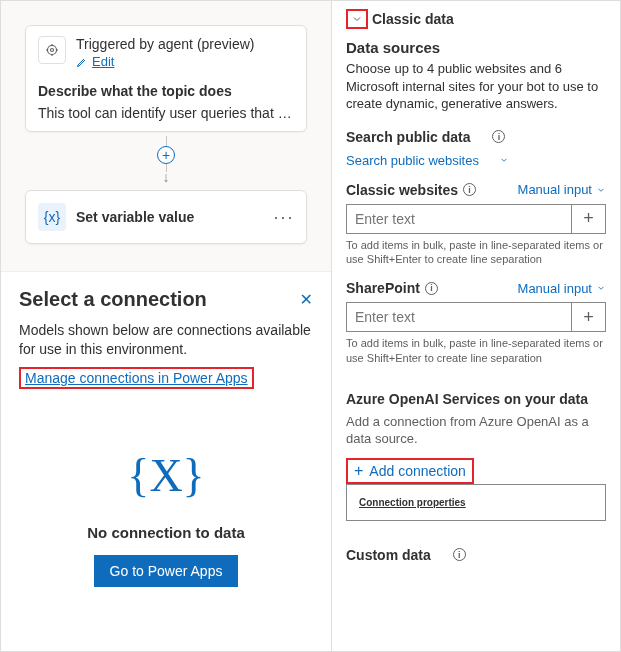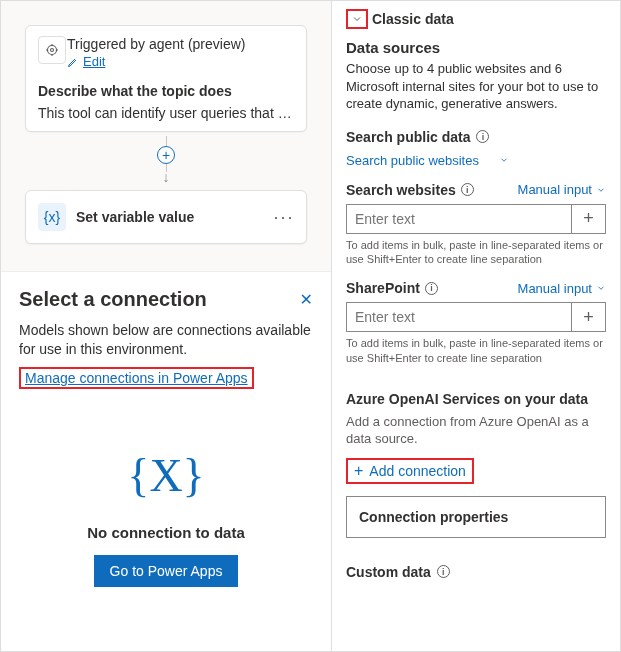--- a/index.html
+++ b/index.html
@@ -4,21 +4,21 @@
 <style>
   * { box-sizing: border-box; margin: 0; padding: 0; font-family: "Segoe UI", -apple-system, sans-serif; }
   body { width: 621px; height: 652px; background: #fff; color: #323130; font-size: 14px; overflow: hidden; position: relative; border:1px solid #ddd;}
   .layout { display: flex; width: 100%; height: 100%; }
   .left-col { width: 330px; flex-shrink: 0; position: relative; background:#faf9f8; padding-top:0; }
   .right-col { flex: 1; border-left: 1px solid #e1dfdd; padding: 8px 14px 12px 14px; overflow: hidden; background:#fff;}
   
   
   .canvas-area { padding: 0 24px 8px 24px; }
   .trigger-card { border: 1px solid #e1dfdd; border-radius: 6px; background:#fff; padding:10px 12px; margin-top:24px; box-shadow:0 1px 2px rgba(0,0,0,.04);}
-  .trigger-row { display:flex; align-items:flex-start; gap:1px; }
+  .trigger-row { display:flex; align-items:flex-start; gap:10px; }
   .trigger-icon { width:28px; height:28px; display:flex; align-items:center; justify-content:center; border:1px solid #e1dfdd; border-radius:4px; }
   .trigger-icon svg { width:18px; height:18px; stroke:#605e5c; fill:none;}
   .trigger-title { font-size:14px; color:#323130; }
   .edit-link { display:flex; align-items:center; gap:4px; color:#0f6cbd; font-size:13px; text-decoration:underline; margin-top:2px;}
   .pencil { width:12px;height:12px; }
   .desc-label { font-weight:600; margin-top:14px; font-size:14px; }
   .desc-text { margin-top:6px; font-size:14px; color:#323130; white-space:nowrap; overflow:hidden; text-overflow:ellipsis;}
   .connector-line { display:flex; flex-direction:column; align-items:center; margin:4px 0 6px;}
   .plus-circle { width:18px;height:18px;border:1px solid #0f6cbd;border-radius:50%;display:flex;align-items:center;justify-content:center;color:#0f6cbd;font-size:14px;line-height:1;background:#fff;}
   .down-arrow { color:#8a8886; font-size:14px; line-height:1; margin-top:-2px;}
@@ -40,36 +40,36 @@
   .no-conn { font-weight:600; font-size:15px; margin-top:22px; color:#323130;}
   .go-btn { margin-top:14px; background:#0f6cbd; color:#fff; border:none; padding:8px 16px; font-size:14px; border-radius:0; cursor:pointer;}
   
   
   .classic-row { display:flex; align-items:center; gap:4px; margin-bottom:10px;}
   .chev-box { border:2px solid #e3242b; width:22px;height:20px; display:flex;align-items:center;justify-content:center;}
   .chev-box svg { width:12px;height:12px; stroke:#605e5c; fill:none;}
   .classic-label { font-size:14px; font-weight:600; }
   .ds-title { font-weight:600; font-size:15px; margin-top:4px;}
   .ds-desc { font-size:13px; color:#323130; margin-top:4px; line-height:1.35;}
-  .sect-row { display:flex; align-items:center; gap:6px; margin-top:16px; font-weight:600; font-size:14px;}
+  .sect-row { display:flex; align-items:center; gap:22px; margin-top:16px; font-weight:600; font-size:14px;}
   .info-icon { width:13px;height:13px;border:1px solid #605e5c;border-radius:50%;display:inline-flex;align-items:center;justify-content:center;font-size:9px;color:#605e5c;}
   .search-link { color:#0f6cbd; font-size:13px; display:flex; align-items:center; gap:20px; margin-top:8px;}
   .mini-chev { width:10px;height:10px; }
   .field-head { display:flex; align-items:center; justify-content:space-between; margin-top:14px;}
   .field-label { font-weight:600; font-size:14px; display:flex;align-items:center;gap:5px;}
   .manual-input { color:#0f6cbd; font-size:13px; display:flex;align-items:center;gap:4px;}
   .input-wrap { display:flex; margin-top:6px;}
   .text-input { flex:1; border:1px solid #8a8886; padding:6px 8px; font-size:14px; color:#605e5c;}
   .input-plus { width:34px; border:1px solid #8a8886; border-left:none; display:flex;align-items:center;justify-content:center; color:#605e5c; font-size:18px;}
   .hint { font-size:11px; color:#605e5c; margin-top:4px; line-height:1.3;}
   .azure-sub { font-size:13px; color:#605e5c; margin-top:6px; line-height:1.35;}
   .add-conn-wrap { margin-top:10px; border:2px solid #e3242b; display:inline-block; padding:2px 6px;}
   .add-conn { display:flex;align-items:center;gap:6px;color:#0f6cbd;font-size:14px;}
   .add-conn .plus { font-size:16px; }
-  .conn-prop { margin-top:12px; border:1px solid #8a8886; padding:12px 12px; font-weight:600; font-size:14px;}
+  .conn-prop { border:1px solid #8a8886; padding:12px 12px; font-weight:600; font-size:10px;text-decoration:underline;}
 </style>
 </head>
 <body>
 
 <div class="layout">
 
   <div class="left-col">
     <div class="canvas-area">
       <div class="trigger-card">
         <div class="trigger-row">
@@ -142,21 +142,21 @@
     </div>
     <a class="search-link">
       <span>Search public websites</span>
       <svg class="mini-chev" viewBox="0 0 24 24" fill="none" stroke="#0f6cbd" stroke-width="2">
           <path d="M6 9l6 6 6-6"></path>
         </svg>
     </a>
 
     <div class="field-head">
       <div class="field-label">
-        <span>Search websites</span>
+        <span>Classic websites</span>
         <span class="info-icon">i</span>
       </div>
       <a class="manual-input">
         <span>Manual input</span>
         <svg class="mini-chev" viewBox="0 0 24 24" fill="none" stroke="#0f6cbd" stroke-width="2">
             <path d="M6 9l6 6 6-6"></path>
           </svg>
       </a>
     </div>
     <div class="input-wrap">

